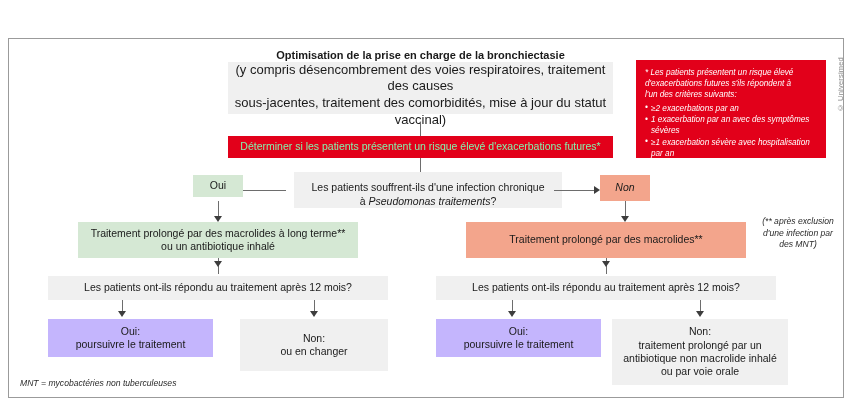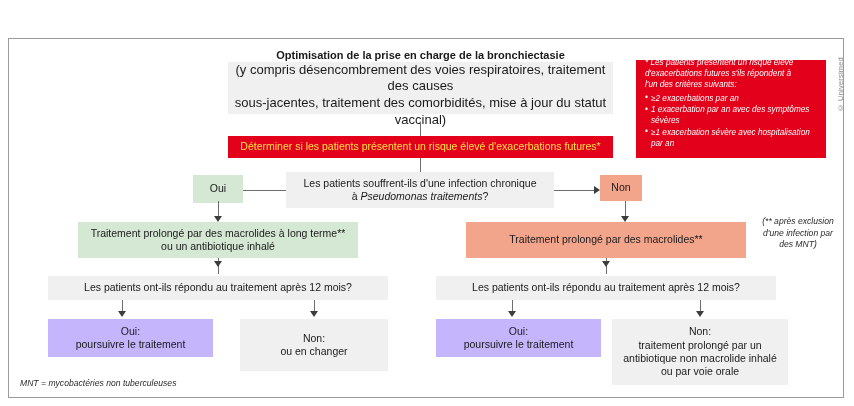--- a/index.html
+++ b/index.html
@@ -37,38 +37,38 @@
     justify-content: center;
     text-align: center;
     line-height: 1.28;
     color: #1a1a1a;
   }
   .grey {
     background: #f0f0f0;
   }
   .red {
     background: #e2001a;
-    color: #fde047;
+    color: #86efac;
     text-align: right;
   }
   .green {
     background: #d5e8d4;
   }
   .salmon {
     background: #f3a58c;
   }
   .gold {
     background: #c4b5fd;
   }
   .redpanel {
     background: #e2001a;
     color: #ffffff;
     text-align: left;
     align-items: flex-start;
-    justify-content: flex-end;
+    justify-content: space-between;
     font-style: italic;
     line-height: 1.34;
   }
   .t-title {
     font-weight: bold;
     font-size: 11px;
   }
   .t-sub {
     font-size: 13px;
   }
@@ -182,38 +182,38 @@
     <span class="t-panel line">* Les patients présentent un risque élevé</span>
     <span class="t-panel line">d'exacerbations futures s'ils répondent à</span>
     <span class="t-panel line">l'un des critères suivants:</span>
     <ul class="crit t-panel">
       <li>≥2 exacerbations par an</li>
       <li>1 exacerbation par an avec des symptômes sévères</li>
       <li>≥1 exacerbation sévère avec hospitalisation par an</li>
     </ul>
   </div>
 
-  <div class="box grey" style="left:286px; top:172px; width:268px; height:36px;">
+  <div class="box grey" style="left:294px; top:172px; width:268px; height:36px;justify-content:flex-end;">
     <span class="t-norm line">Les patients souffrent-ils d'une infection chronique</span>
     <span class="t-norm line">
       <span>à </span><span class="italic">Pseudomonas traitements</span><span>?</span>
     </span>
   </div>
 
   <div class="hline" style="left:243px; top:190px; width:43px;"></div>
   <div class="arrow-left" style="left:237px; top:185.5px;"></div>
 
   <div class="hline" style="left:554px; top:190px; width:40px;"></div>
   <div class="arrow-right" style="left:594px; top:185.5px;"></div>
 
-  <div class="box green" style="left:193px; top:175px; width:50px; height:28px;">
+  <div class="box green" style="left:193px; top:175px; width:50px; height:22px;">
     <span class="t-norm">Oui</span>
   </div>
 
-  <div class="box salmon" style="left:600px; top:175px; width:42px; height:26px;">
+  <div class="box salmon" style="left:600px; top:175px; width:50px; height:26px;font-style:italic;">
     <span class="t-norm">Non</span>
   </div>
 
   <div class="vline" style="left:218px; top:201px; height:17px;"></div>
   <div class="arrow-down" style="left:213.5px; top:216px;"></div>
 
   <div class="vline" style="left:625px; top:201px; height:17px;"></div>
   <div class="arrow-down" style="left:620.5px; top:216px;"></div>
 
   <div class="box salmon" style="left:466px; top:222px; width:280px; height:36px;">

